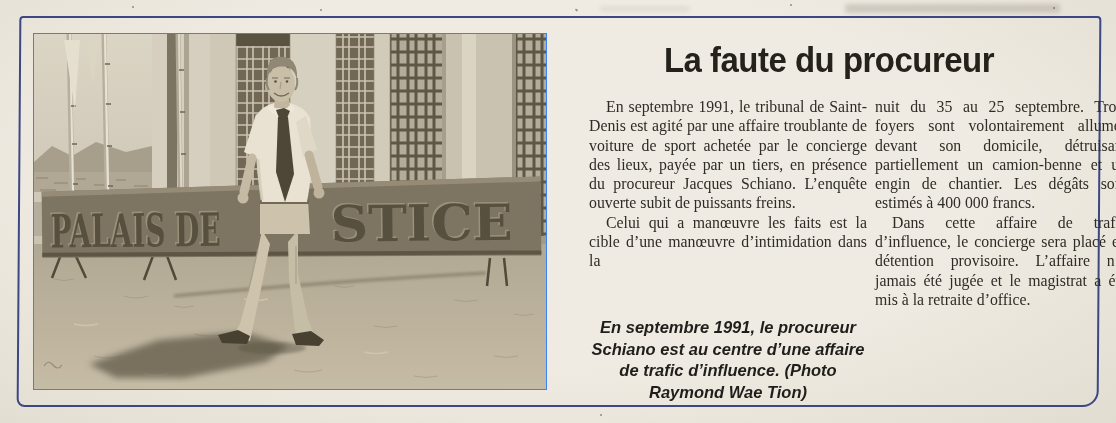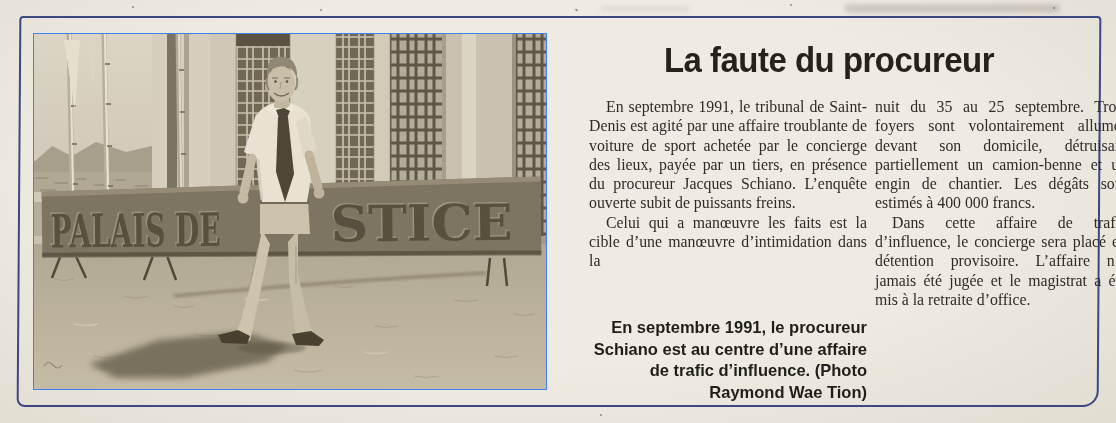--- a/index.html
+++ b/index.html
@@ -39,23 +39,23 @@
     font-size:15.8px; line-height:19.3px;
     color:#2e2c26; text-align:justify;margin-left:32px;
   }
   .col p { margin:0; }
   .col p.indent { text-indent:17px; }
   .col1 { left:557px; width:278px; height:292px; }
   .col2 { left:843px; width:252px; height:300px; }
   .caption {
     position:absolute; left:0; top:220px; width:100%;
     font-family:"Liberation Sans", sans-serif;
-    font-weight:700; 
+    font-weight:700; font-style:italic;
     font-size:16.5px; line-height:21.5px;
-    color:#201e1a; text-align:right; text-indent:0 !important;
+    color:#201e1a; text-align:center; text-indent:0 !important;
   }
   .speck { position:absolute; background:rgba(68,64,56,.55); border-radius:50%; }
   .smudge { position:absolute; background:rgba(124,117,103,.26); filter:blur(2px); border-radius:3px; }
 </style>
 </head>
 <body>
 
 <div class="paper"></div>
 
 <div class="smudge" style="left:845px;top:4px;width:215px;height:9px;"></div>

